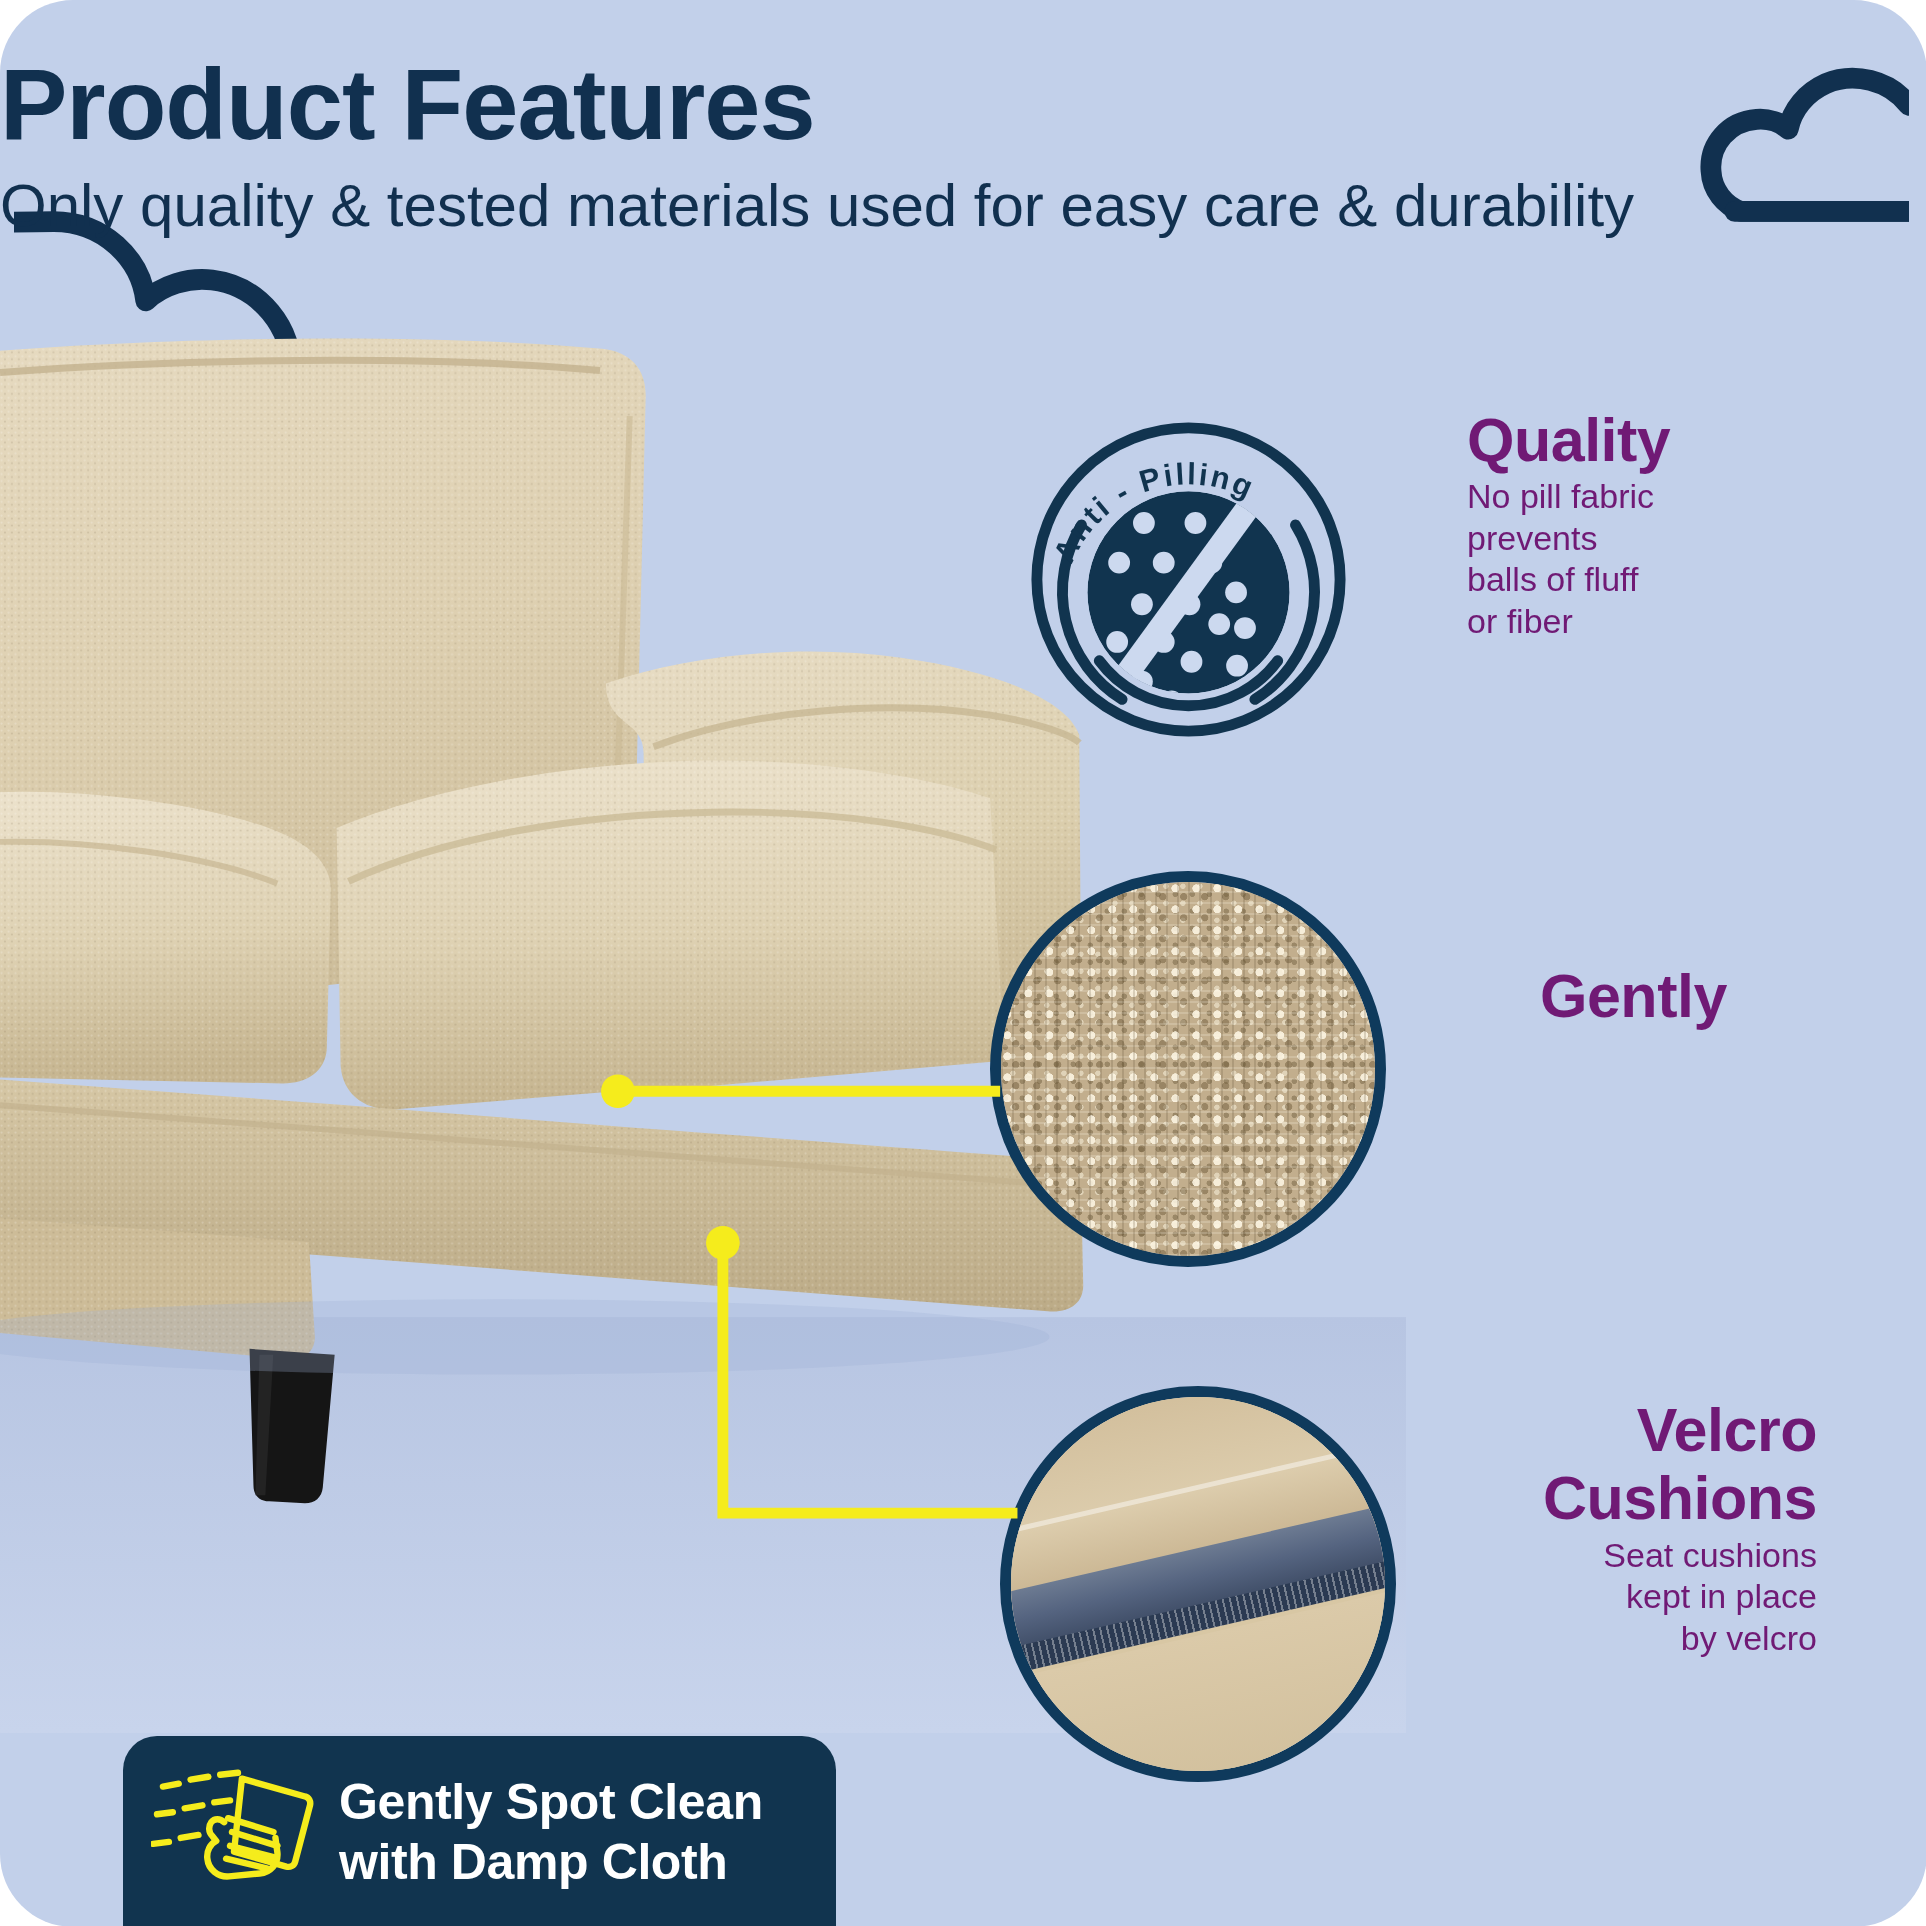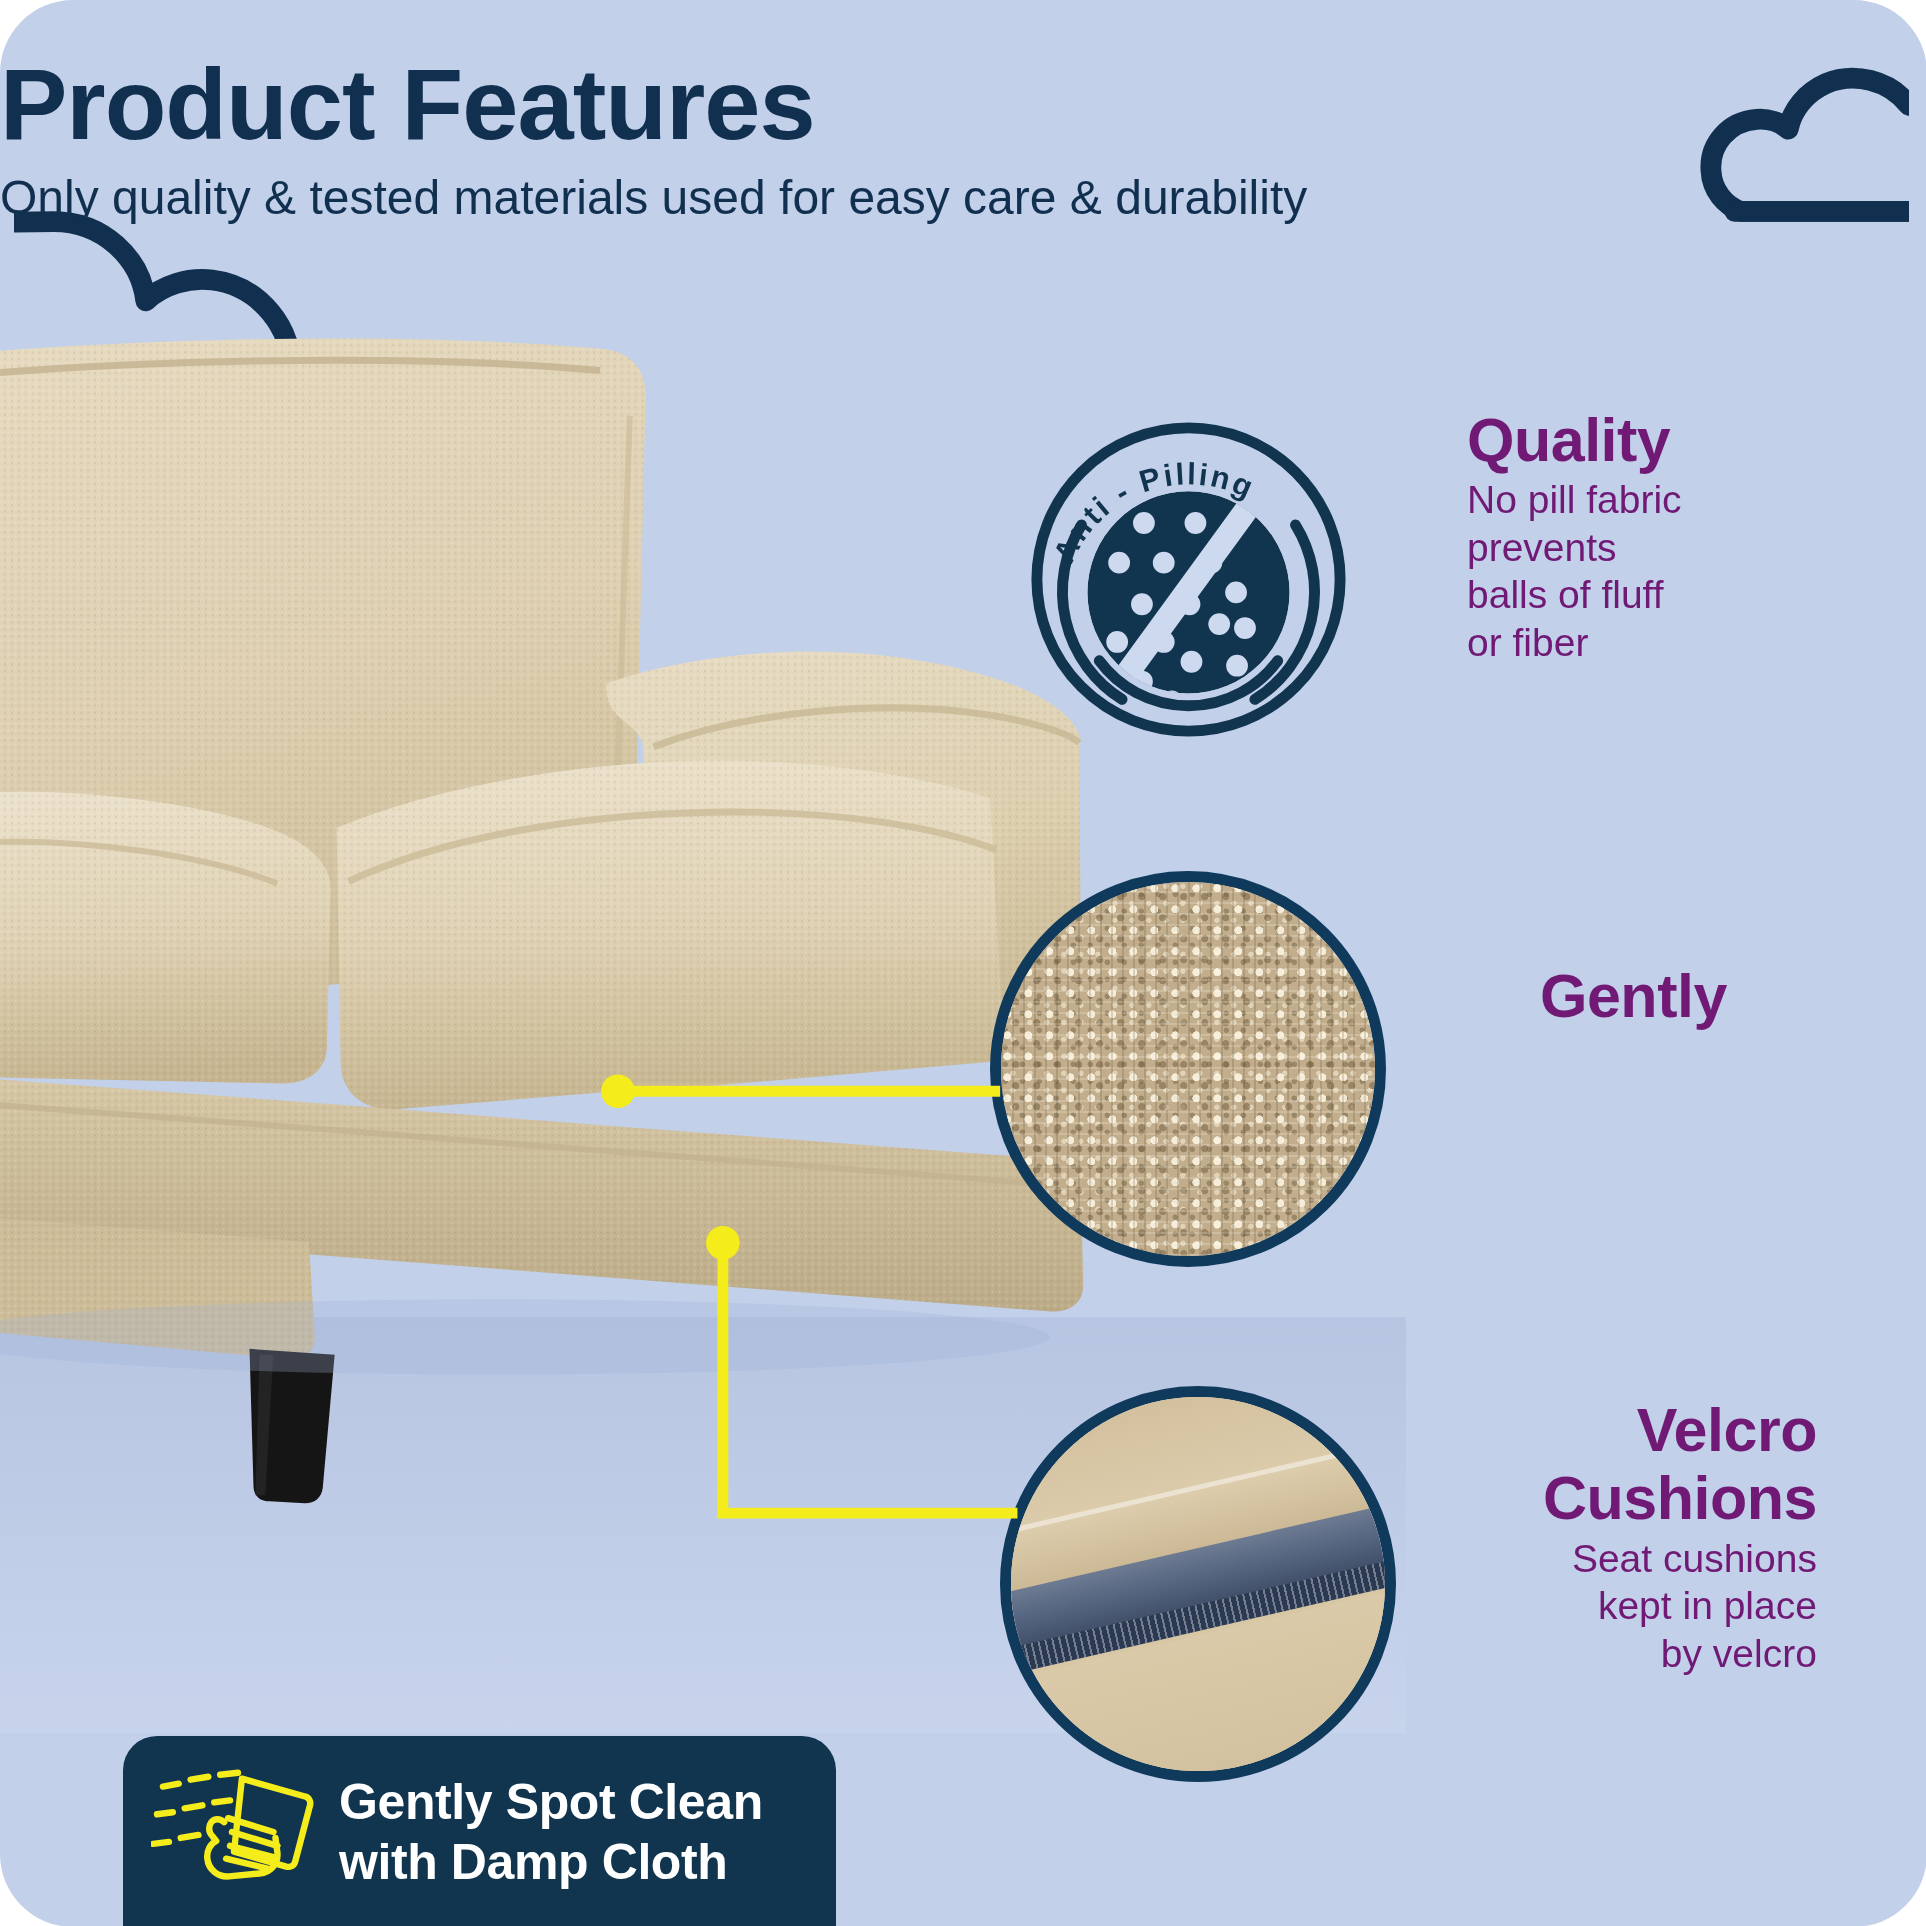--- a/index.html
+++ b/index.html
@@ -36,21 +36,21 @@
   }
   #title {
     font-size: 101px;
     font-weight: 700;
     color: #11304f;
     letter-spacing: -1px;
     line-height: 1.08;
   }
   #subtitle {
     margin-top: 10px;
-    font-size: 48px;
+    font-size: 60px;
     font-weight: 400;
     color: #11304f;
     line-height: 1.22;
   }
 
   
   #sofa-photo {
     position: absolute;
     left: 0;
     top: 327px;
@@ -76,21 +76,21 @@
   #row-velcro  .feature-text { margin-left: 147px; margin-top: 10px;  }
 
   .feature-title {
     font-size: 61px;
     font-weight: 700;
     line-height: 1.12;
     letter-spacing: -0.5px;
     white-space: pre-line;
   }
   .feature-desc {
-    font-size: 39px;
+    font-size: 34px;
     font-weight: 400;
     line-height: 1.22;
     white-space: pre-line;
     margin-top: 2px;
   }
 
   
   #badge-antipilling { width: 327px; height: 327px; flex: none; }
 
   

